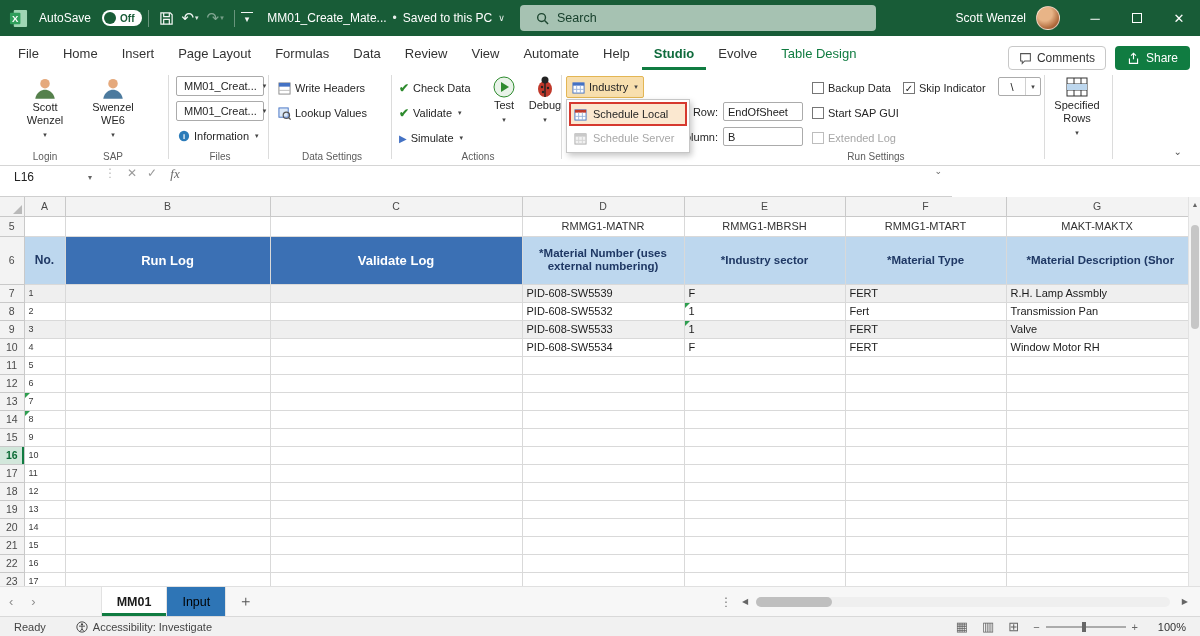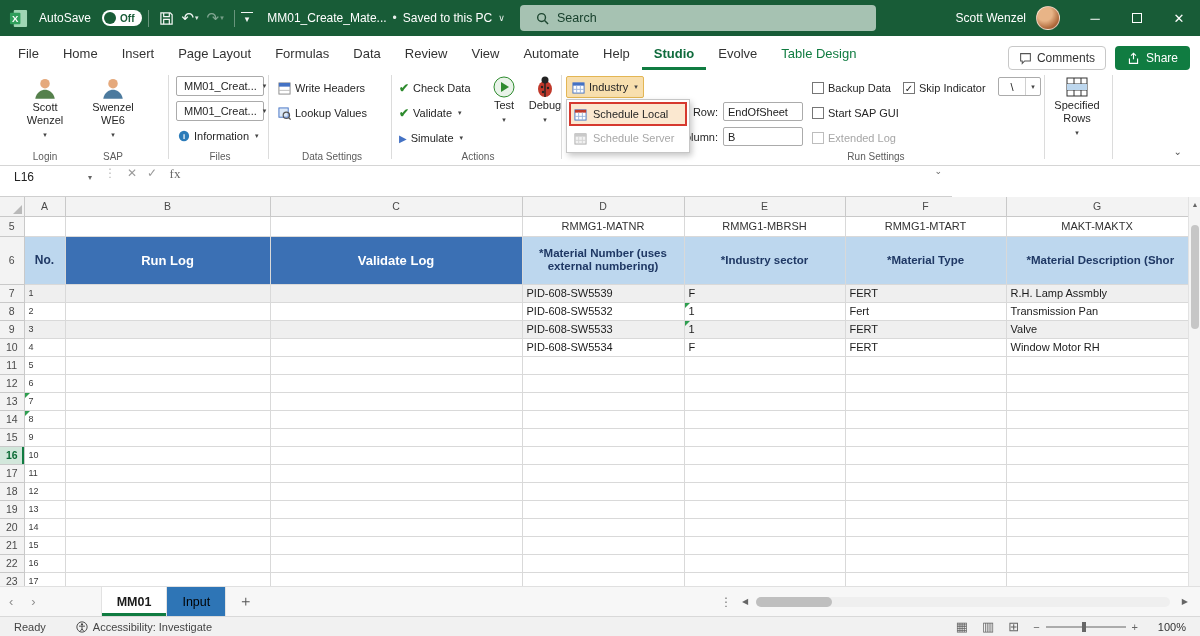--- a/index.html
+++ b/index.html
@@ -63,21 +63,21 @@
 .menu-item.hl{background:#FBE8D0;outline:2px solid #D6392F;outline-offset:-2px}
 .menu-item.dis{color:#A8A8A8;cursor:default}
 .ribbon-collapse{position:absolute;right:18px;top:76px;color:#555;font-size:10px;cursor:pointer}
 
 
 .fbar{position:absolute;left:0;top:166px;width:952px;height:31px;background:#fff;border-bottom:1px solid #CFCFCF;display:flex;}
 .namebox{width:90px;height:22px;margin-left:8px;display:flex;align-items:center;font-size:12px;color:#222;padding:0 6px;cursor:pointer}
 .namebox .nb-caret{margin-left:auto;font-size:8px;color:#666}
 .fb-sep{color:#B9B9B9;font-size:12px;padding:0 6px;cursor:col-resize}
 .fb-ic{width:20px;text-align:center;color:#9A9A9A;font-size:12px;cursor:pointer}
-.fb-fx{font-family:"Liberation Serif",serif;color:#6A6A6A;font-size:13px;width:26px;text-align:center;cursor:pointer}
+.fb-fx{font-family:"Liberation Serif",serif;font-style:italic;color:#6A6A6A;font-size:13px;width:26px;text-align:center;cursor:pointer}
 .fb-input{flex:1;height:22px;margin-right:6px;cursor:text}
 .fb-exp{font-size:9px;color:#666;margin-right:10px;cursor:pointer}
 
 
 .gridwrap{position:absolute;left:0;top:197px;width:1188px;height:389px;overflow:hidden;background:#fff}
 table.sheet{border-collapse:collapse;table-layout:fixed;width:1188px}
 .sheet td{border-right:1px solid #D9D9D9;border-bottom:1px solid #D9D9D9;font-size:11px;color:#1C1C1C;padding:0 4px;overflow:hidden;white-space:nowrap;position:relative;vertical-align:middle}
 .sheet td.hdr{background:#F3F3F3;border-color:#C9C9C9;color:#4A4A4A;text-align:center;font-size:10.5px;padding:0}
 .sheet td.corner::after{content:"";position:absolute;right:2px;bottom:2px;border-left:9px solid transparent;border-bottom:9px solid #B9B9B9}
 .sheet td.activehdr{background:#D2E7DB;color:#0B6B35;font-weight:bold;box-shadow:inset -2px 0 0 #107C41}

